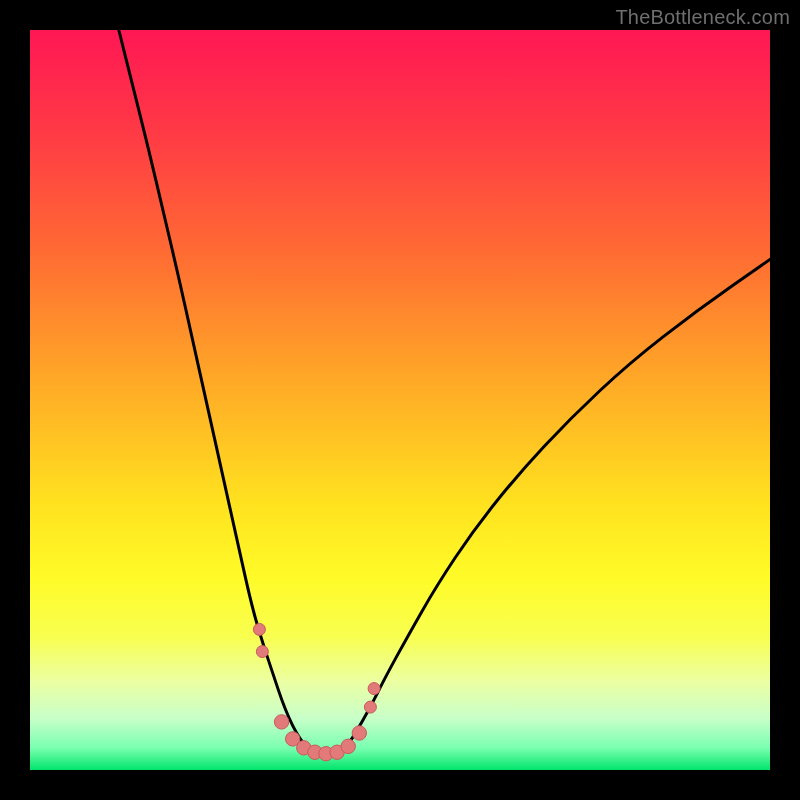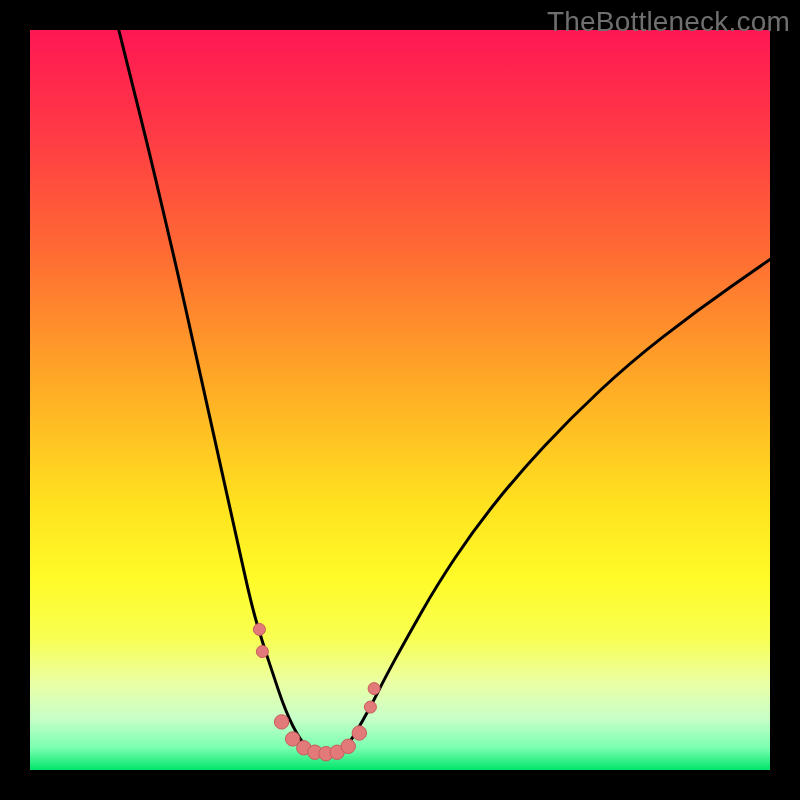--- a/index.html
+++ b/index.html
@@ -22,21 +22,21 @@
     top: 30px;
     width: 740px;
     height: 740px;
     overflow: hidden;
   }
   .watermark {
     position: absolute;
     top: 6px;
     right: 10px;
     color: #6f6f6f;
-    font-size: 28px;
+    font-size: 20px;
     font-weight: 400;
     letter-spacing: 0.2px;
     z-index: 10;
   }
   svg {
     display: block;
   }
 </style>
 </head>
 <body>

